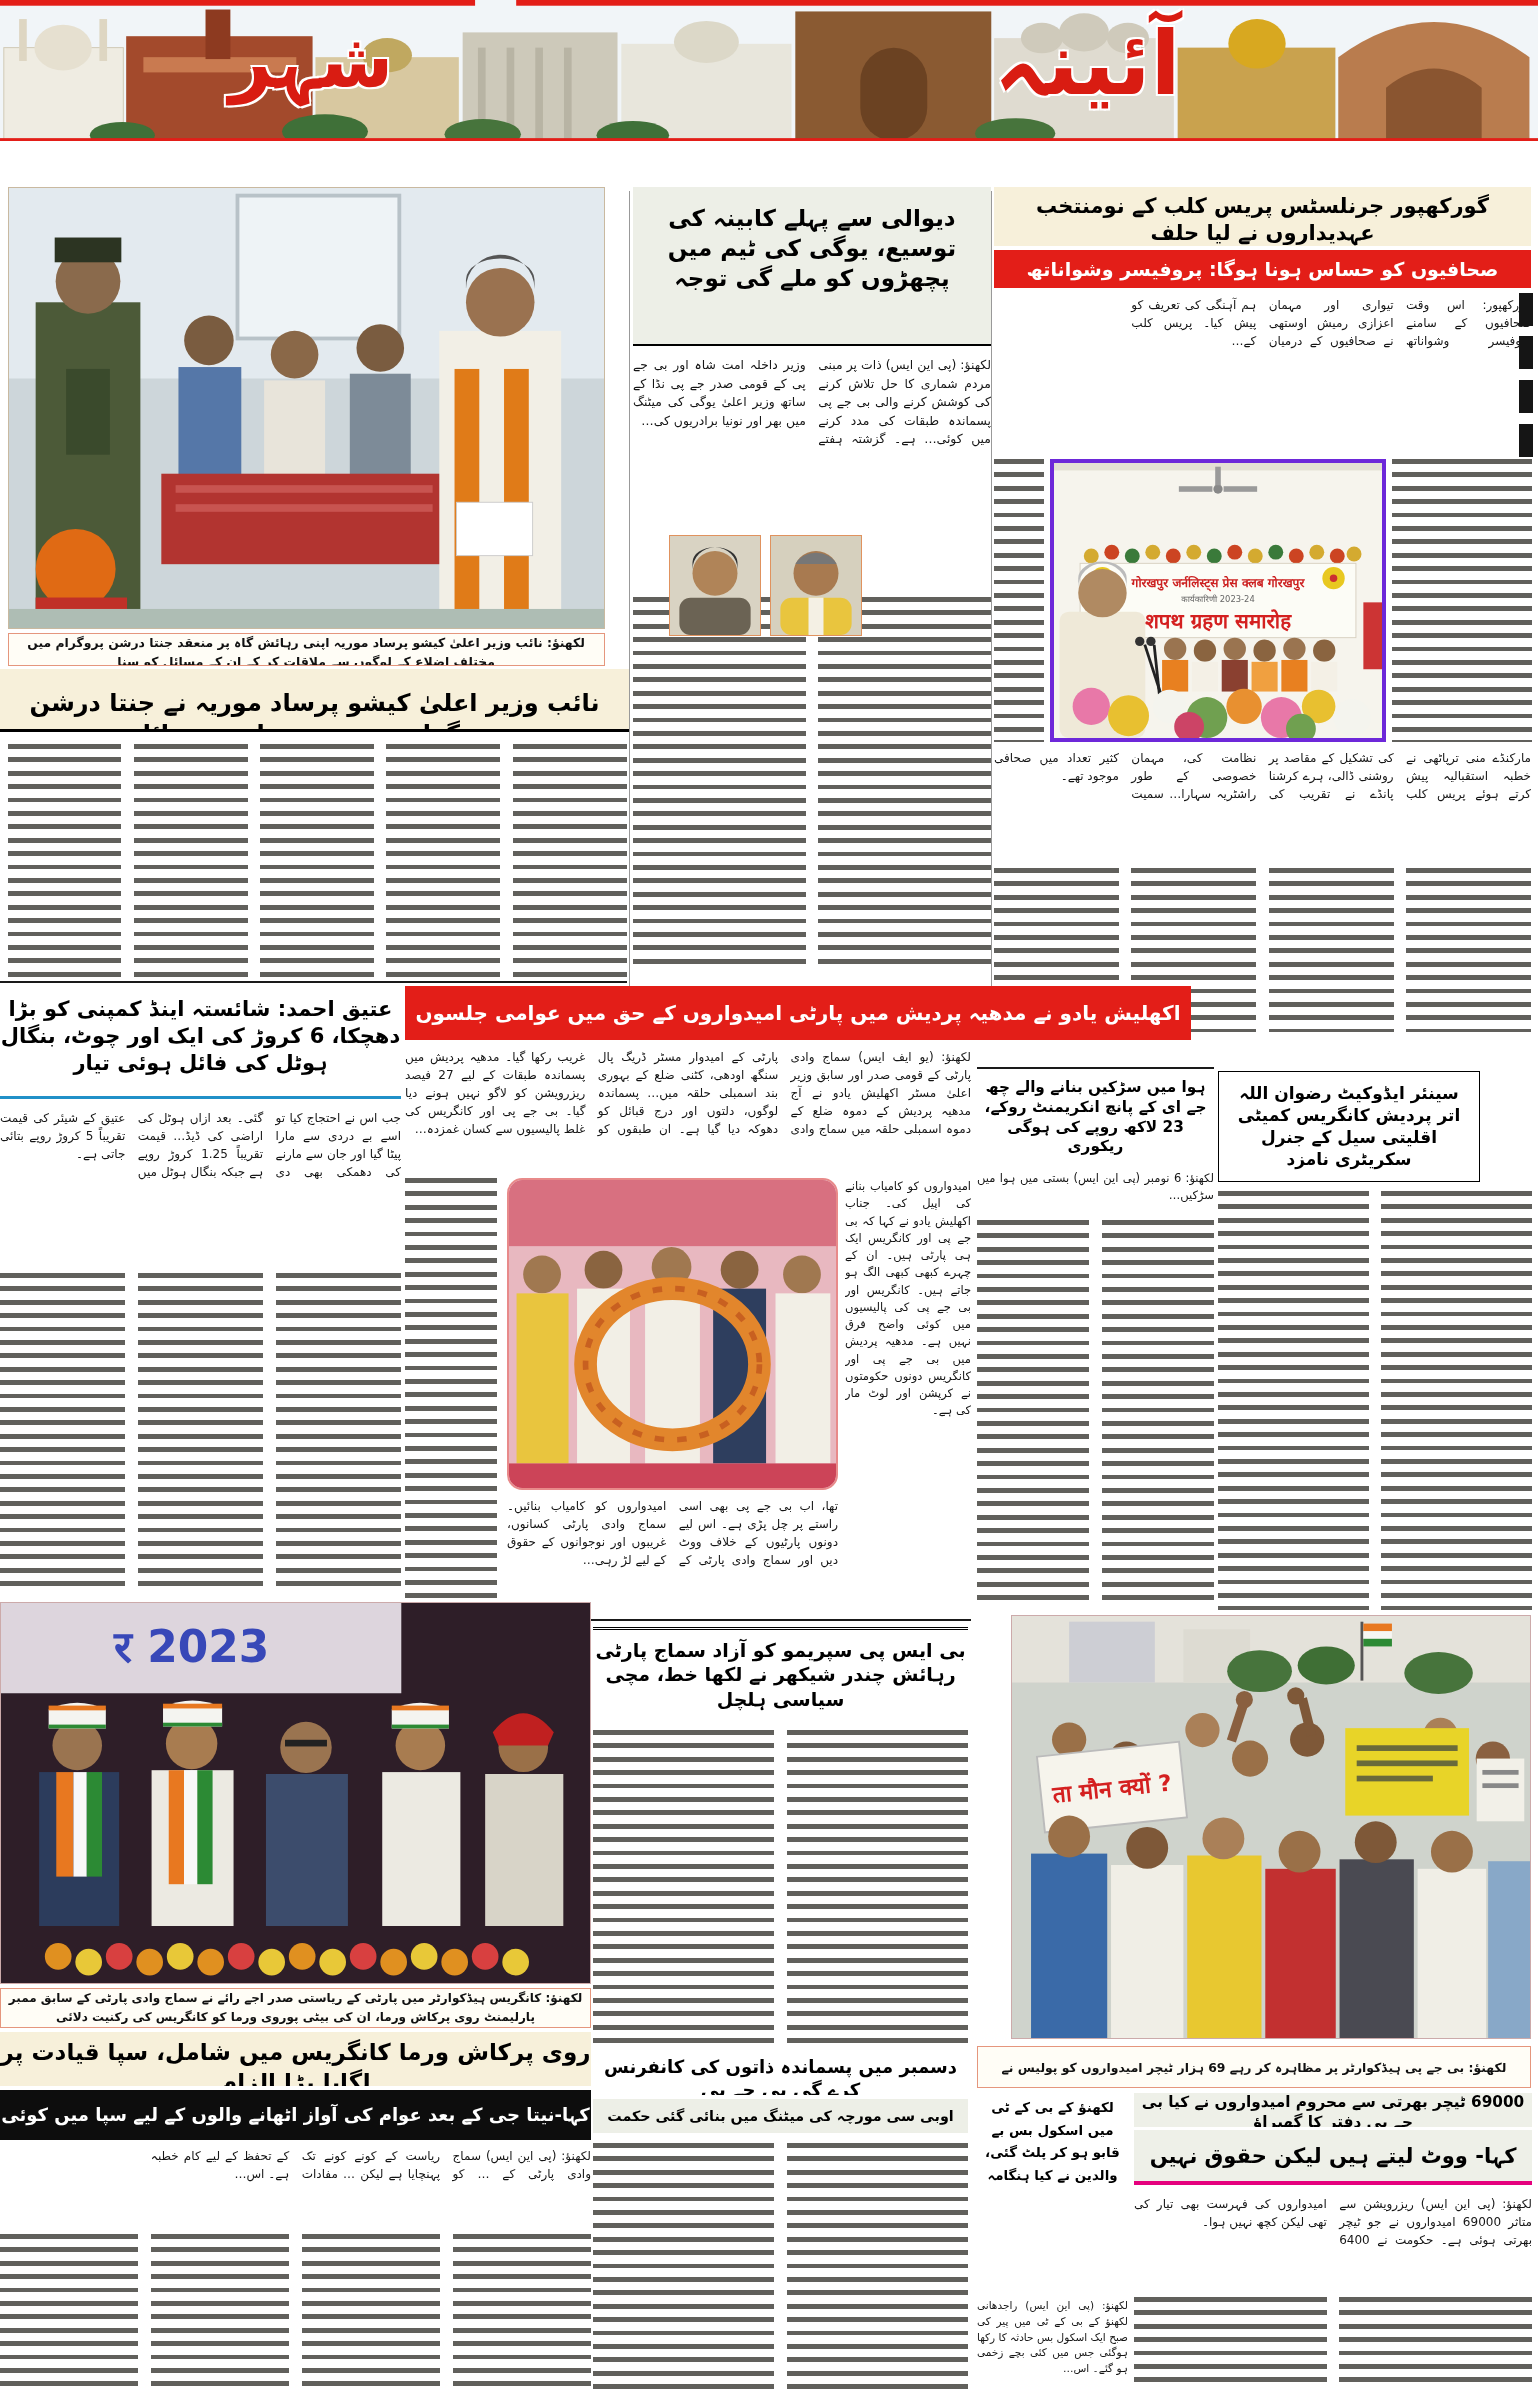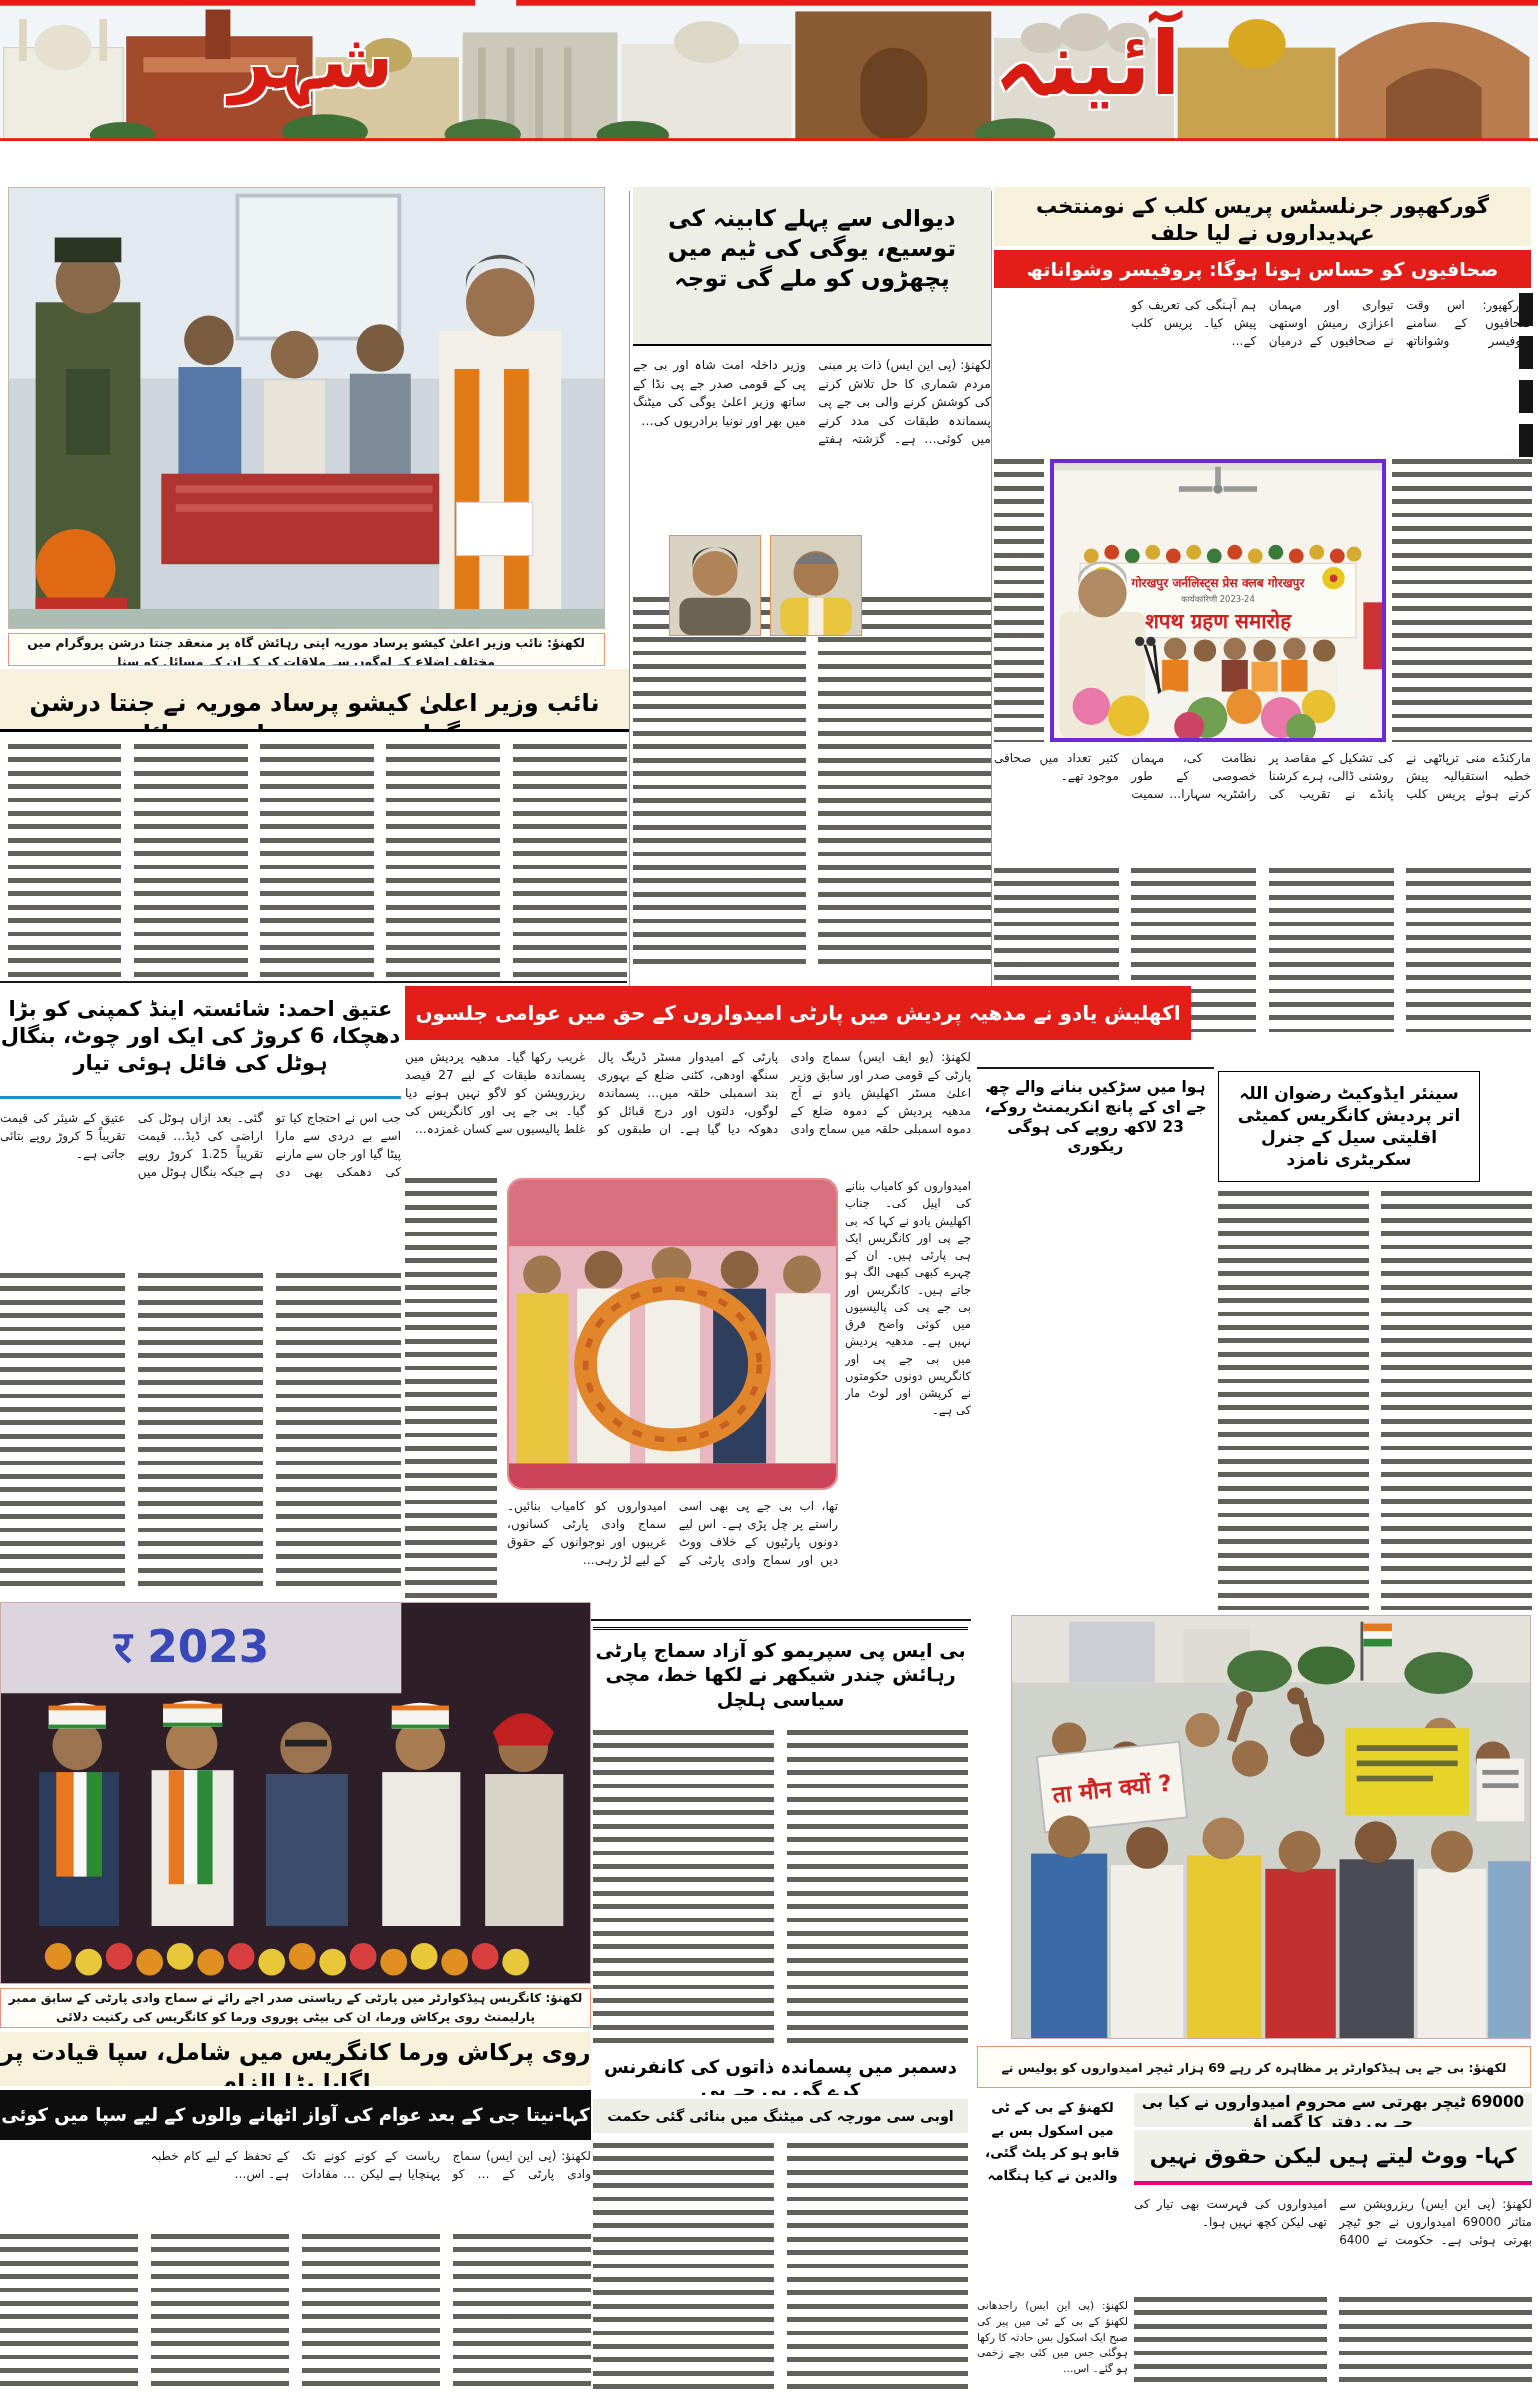--- a/index.html
+++ b/index.html
@@ -280,20 +280,29 @@
   <div class="abs body-txt" style="left:845px;top:1178px;width:126px;height:436px;font-size:11.5px;">
     <span>امیدواروں کو کامیاب بنانے کی اپیل کی۔ جناب اکھلیش یادو نے کہا کہ بی جے پی اور کانگریس ایک ہی پارٹی ہیں۔ ان کے چہرے کبھی کبھی الگ ہو جاتے ہیں۔ کانگریس اور بی جے پی کی پالیسیوں میں کوئی واضح فرق نہیں ہے۔ مدھیہ پردیش میں بی جے پی اور کانگریس دونوں حکومتوں نے کرپشن اور لوٹ مار کی ہے۔</span>
   </div>
   <div class="abs body-txt flow2" style="left:507px;top:1497px;width:331px;height:117px;font-size:12px;">
     <span>تھا، اب بی جے پی بھی اسی راستے پر چل پڑی ہے۔ اس لیے دونوں پارٹیوں کے خلاف ووٹ دیں اور سماج وادی پارٹی کے امیدواروں کو کامیاب بنائیں۔ سماج وادی پارٹی کسانوں، غریبوں اور نوجوانوں کے حقوق کے لیے لڑ رہی…</span>
   </div>
   <div class="abs rule" style="left:405px;top:1619px;width:566px;height:1.9px;"></div>
 
   <div class="abs rule" style="left:977px;top:1067px;width:237px;height:1.9px;"></div>
   <div class="abs hl" style="left:977px;top:1074px;width:237px;height:90px;font-size:15.3px;padding-top:3.8px;">ہوا میں سڑکیں بنانے والے چھ جے ای کے پانچ انکریمنٹ روکے، 23 لاکھ روپے کی ہوگی ریکوری</div>
+  <div class="abs" style="left:977px;top:1170px;width:237px;height:440px;">
+    <div class="body-txt" style="height:40px;font-size:11.5px;">
+      <span>لکھنؤ: 6 نومبر (پی این ایس) بستی میں ہوا میں سڑکیں…</span>
+    </div>
+    <div class="cols" style="height:386px;margin-top:9.6px;">
+      <div class="greek"></div>
+      <div class="greek"></div>
+    </div>
+  </div>
 
   <div class="abs hl" style="left:1218px;top:1071px;width:262px;height:111px;font-size:17px;border:1.9px solid #000;padding:9.6px 7.6px 0 7.6px;">سینئر ایڈوکیٹ رضوان اللہ اتر پردیش کانگریس کمیٹی اقلیتی سیل کے جنرل سکریٹری نامزد</div>
   <div class="abs cols" style="left:1218px;top:1191px;width:314px;height:419px;">
     <div class="greek"></div>
     <div class="greek"></div>
   </div>
 
   <div class="abs hl" style="left:593px;top:1627px;width:375px;height:94px;font-size:19px;border-top:3.8px double #000;padding-top:7.6px;">بی ایس پی سپریمو کو آزاد سماج پارٹی رہائش چندر شیکھر نے لکھا خط، مچی سیاسی ہلچل</div>
   <div class="abs cols" style="left:593px;top:1730px;width:375px;height:314px;">
     <div class="greek"></div>

